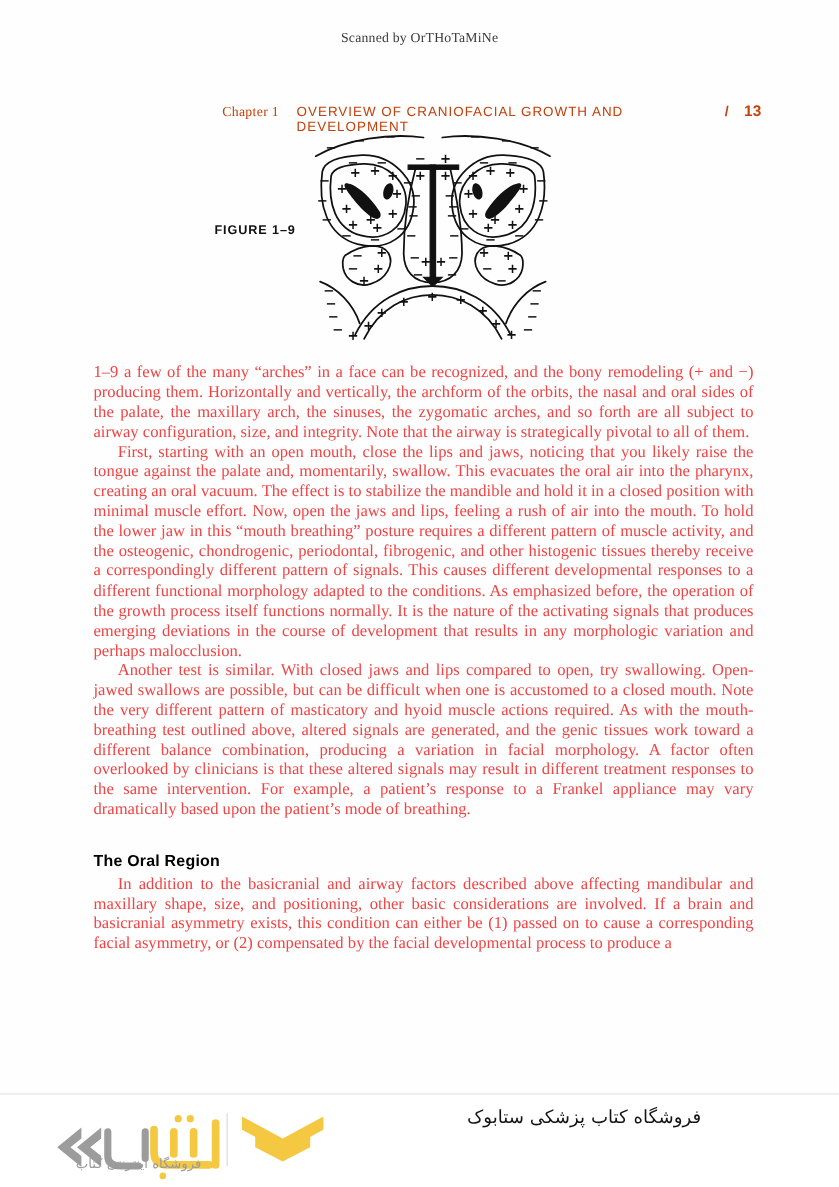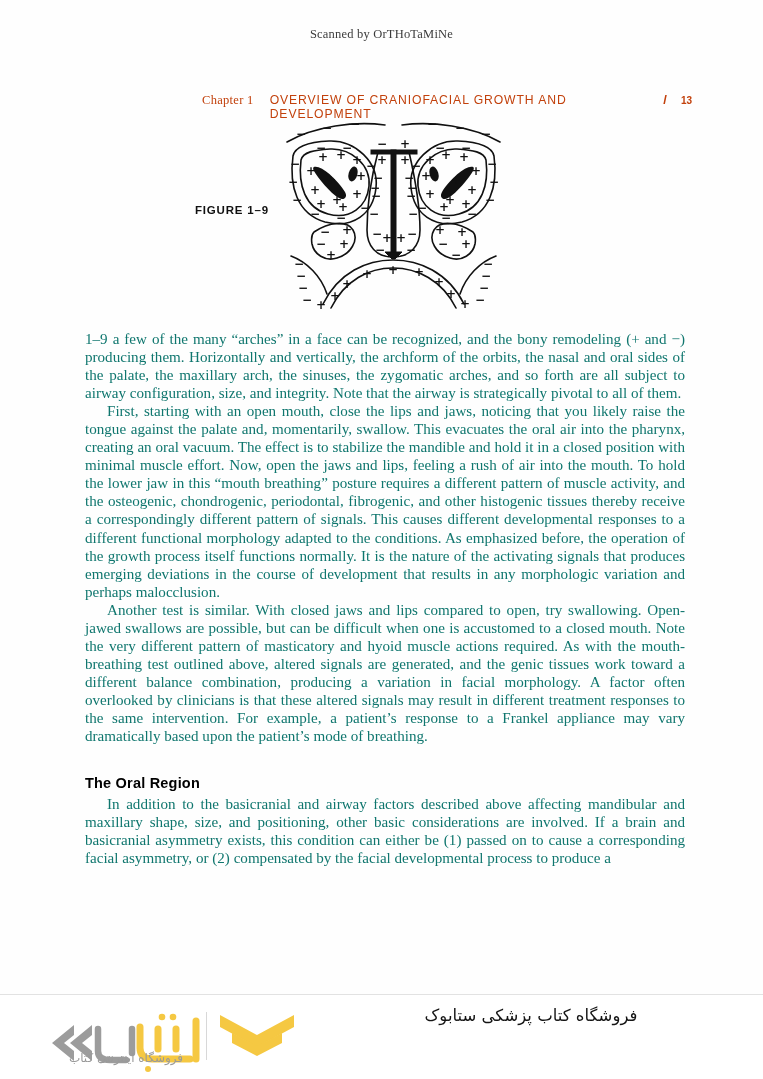--- a/index.html
+++ b/index.html
@@ -55,21 +55,21 @@
     letter-spacing: 0.9px;
     margin-left: 16px;
     flex: 1;
   }
   .chapter-slash {
     font-size: 13px;
     font-weight: 700;
     margin-left: 6px;
   }
   .chapter-page {
-    font-size: 10px;
+    font-size: 14px;
     font-weight: 700;
     margin-left: 14px;
   }
 
   
   .figure-block {
     position: absolute;
     top: 112px;
     left: 85px;
     width: 600px;
@@ -100,21 +100,21 @@
     left: 85px;
     width: 600px;
   }
   p.para {
     margin: 0;
     font-size: 15.1px;
     line-height: 18.05px;
     text-align: justify;
     text-indent: 22px;
     font-family: "Liberation Serif", serif;
-    color: #0f766e;
+    color: #ef4444;
   }
   p.para.noindent { text-indent: 0; }
   b.bold-run { font-weight: 400; }
 
   h2.section-head {
     margin: 30px 0 4px 0;
     font-family: "Liberation Sans", sans-serif;
     font-size: 14.5px;
     font-weight: 700;
     letter-spacing: 0.2px;

